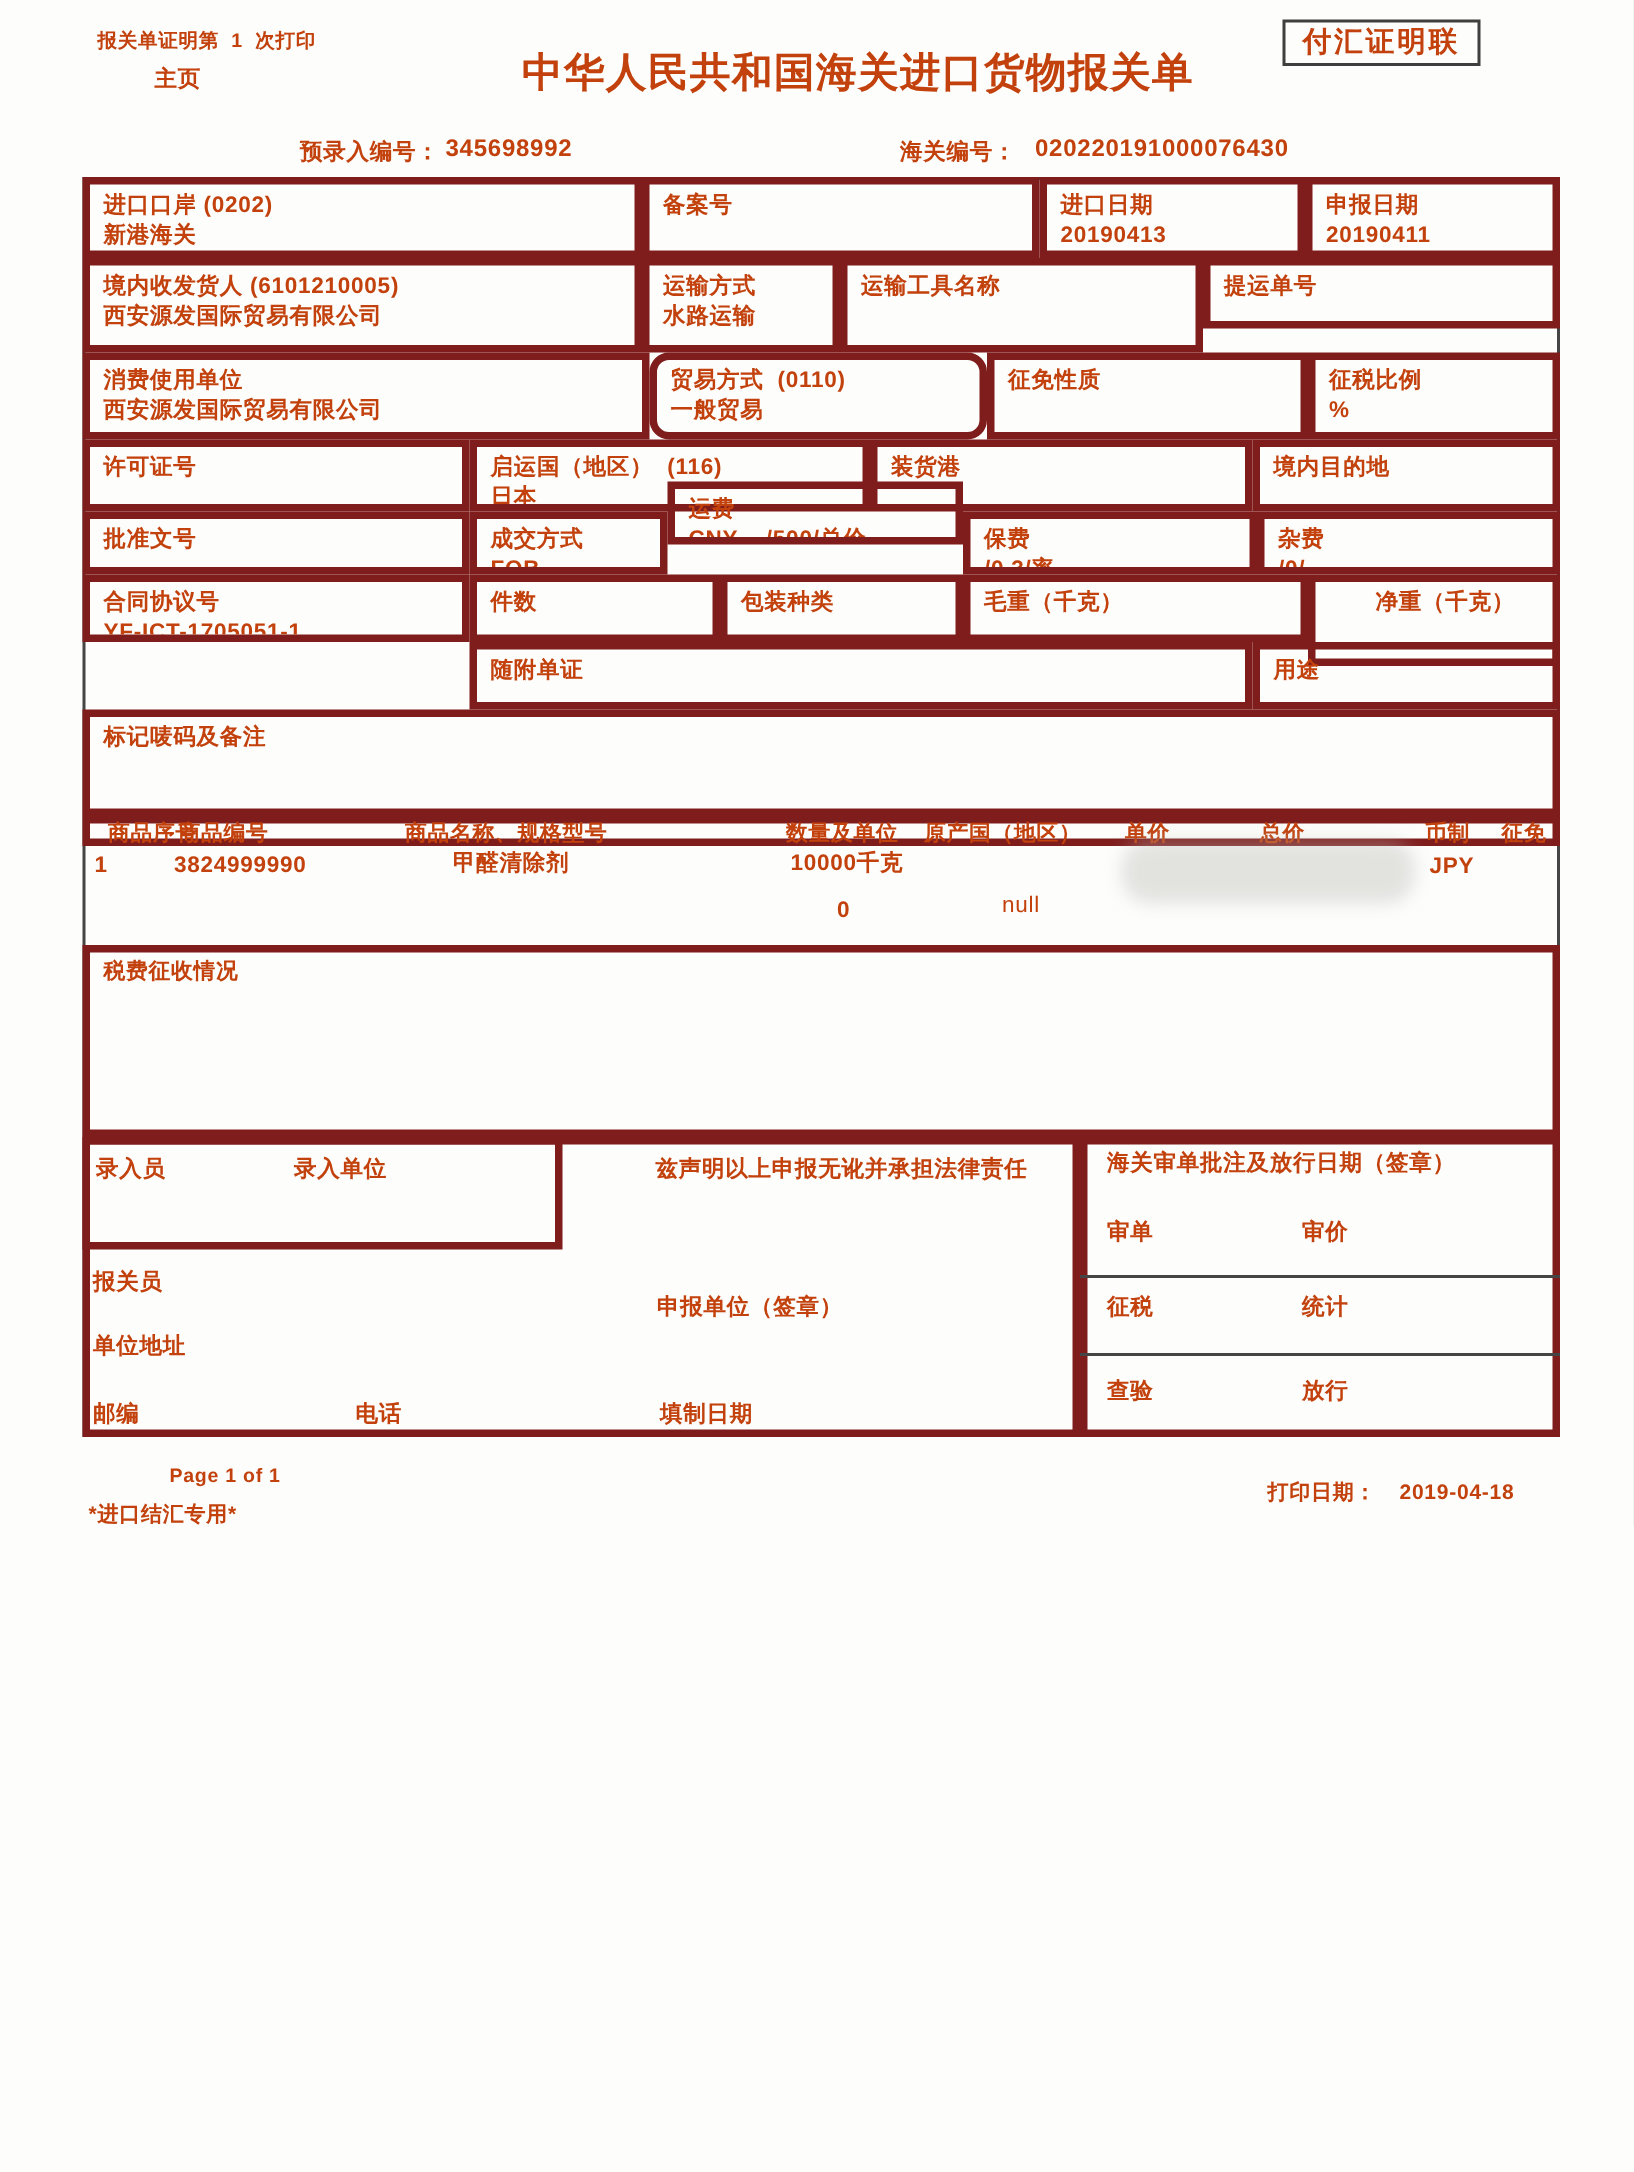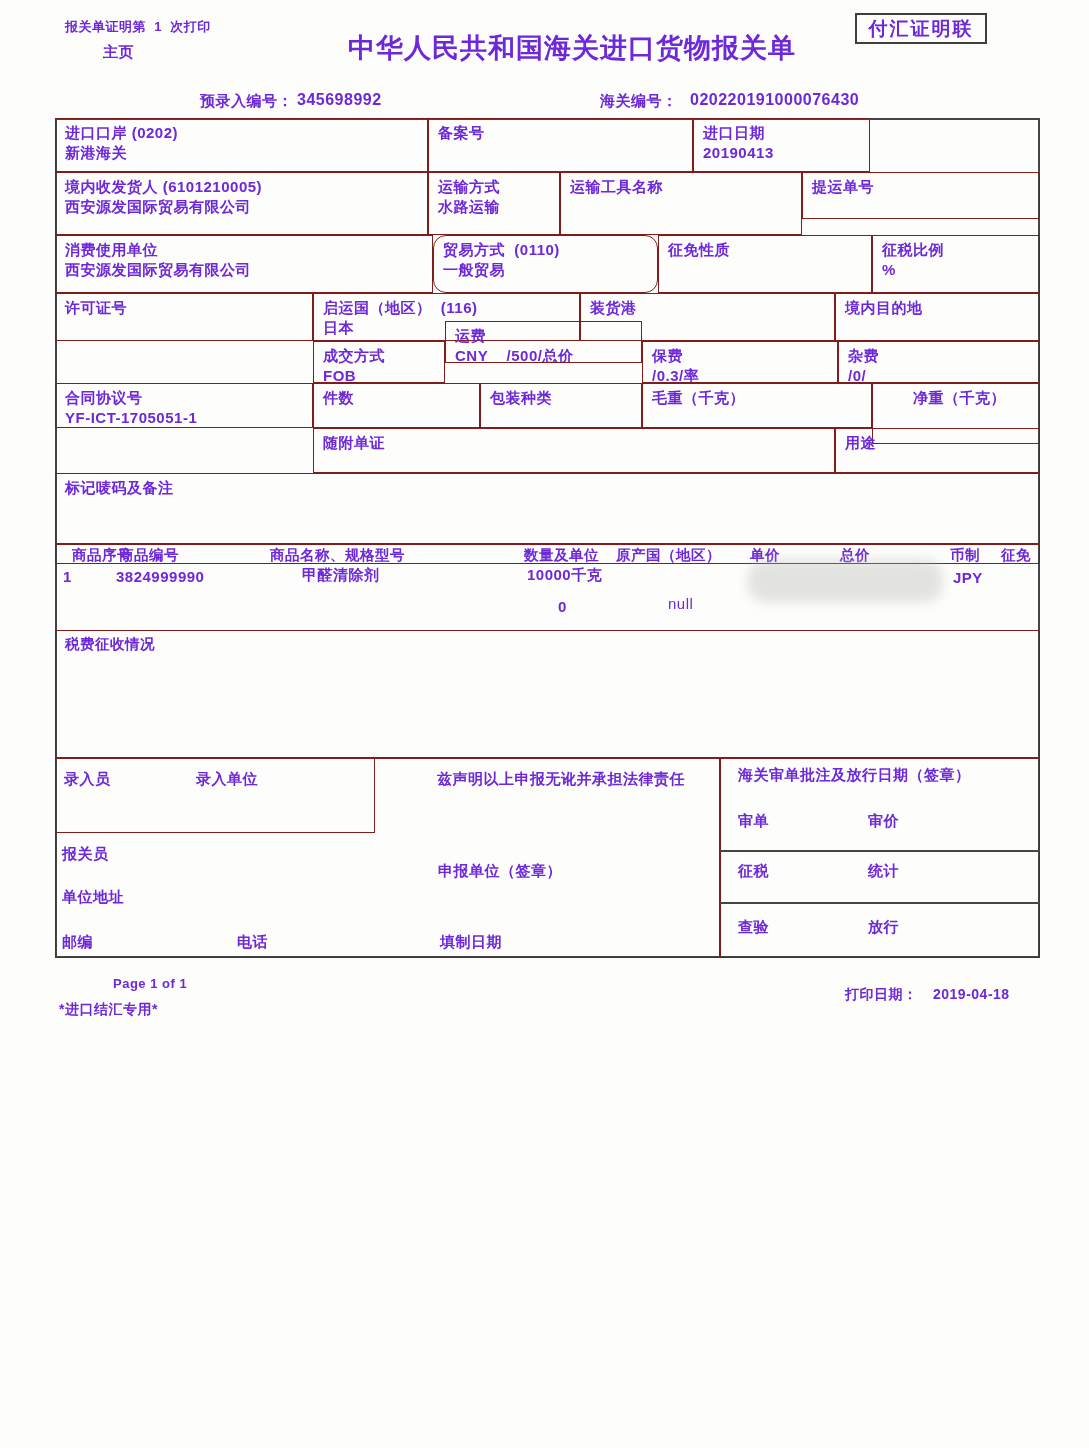--- a/index.html
+++ b/index.html
@@ -1,24 +1,24 @@
 <!DOCTYPE html>
 <html><head>
 <meta charset="utf-8">
 <style>
   html,body{margin:0;padding:0;background:#e9e9e7;}
   #page{
     position:relative;width:1089px;height:1448px;margin:0 auto;
     background:#fdfdfb;overflow:hidden;
     font-family:"Liberation Sans","DejaVu Sans",sans-serif;
-    color:#6d28d9;
+    color:#c2410c;
   }
   .abs{position:absolute;}
   .cell{
-    position:absolute;box-sizing:border-box;border:1px solid #7f1d1d;
+    position:absolute;box-sizing:border-box;border:5px solid #7f1d1d;
     padding:4px 9px;overflow:hidden;background:transparent;
   }
   .lbl{font-size:15px;font-weight:bold;line-height:1.32;letter-spacing:0.5px;white-space:pre-wrap;}
   .val{font-size:15px;font-weight:bold;line-height:1.32;letter-spacing:0.5px;white-space:pre-wrap;}
   .frame{position:absolute;box-sizing:border-box;border:2px solid #454545;background:transparent;}
   .hline{position:absolute;border-top:2px solid #454545;height:0;}
   .txt{position:absolute;font-weight:bold;letter-spacing:0.5px;white-space:pre;}
   .t13{font-size:13px;} .t14{font-size:14px;} .t15{font-size:15px;} .t16{font-size:16px;}
   #doc-title{font-size:27px;font-weight:bold;letter-spacing:1px;}
   #copy-box{
@@ -54,20 +54,24 @@
     <div class="lbl">进口口岸 (0202)</div>
     <div class="val">新港海关</div>
   </div>
   <div class="cell" style="left:428px;top:118px;width:265px;height:54px;">
     <div class="lbl">备案号</div>
   </div>
   <div class="cell" style="left:693px;top:118px;width:177px;height:54px;">
     <div class="lbl">进口日期</div>
     <div class="val">20190413</div>
   </div>
+  <div class="cell" style="left:870px;top:118px;width:170px;height:54px;">
+    <div class="lbl">申报日期</div>
+    <div class="val">20190411</div>
+  </div>
 
   <div class="cell" style="left:55px;top:172px;width:373px;height:63px;">
     <div class="lbl">境内收发货人 (6101210005)</div>
     <div class="val">西安源发国际贸易有限公司</div>
   </div>
   <div class="cell" style="left:428px;top:172px;width:132px;height:63px;">
     <div class="lbl">运输方式</div>
     <div class="val">水路运输</div>
   </div>
   <div class="cell" style="left:560px;top:172px;width:242px;height:63px;">
@@ -100,20 +104,23 @@
     <div class="lbl">启运国（地区）  (116)</div>
     <div class="val">日本</div>
   </div>
   <div class="cell" style="left:580px;top:293px;width:255px;height:48px;">
     <div class="lbl">装货港</div>
   </div>
   <div class="cell" style="left:835px;top:293px;width:205px;height:48px;">
     <div class="lbl">境内目的地</div>
   </div>
 
+  <div class="cell" style="left:55px;top:341px;width:258px;height:42px;">
+    <div class="lbl">批准文号</div>
+  </div>
   <div class="cell" style="left:313px;top:341px;width:132px;height:42px;">
     <div class="lbl">成交方式</div>
     <div class="val">FOB</div>
   </div>
   <div class="cell" style="left:445px;top:321px;width:197px;height:42px;">
     <div class="lbl">运费</div>
     <div class="val">CNY    /500/总价</div>
   </div>
   <div class="cell" style="left:642px;top:341px;width:196px;height:42px;">
     <div class="lbl">保费</div>

